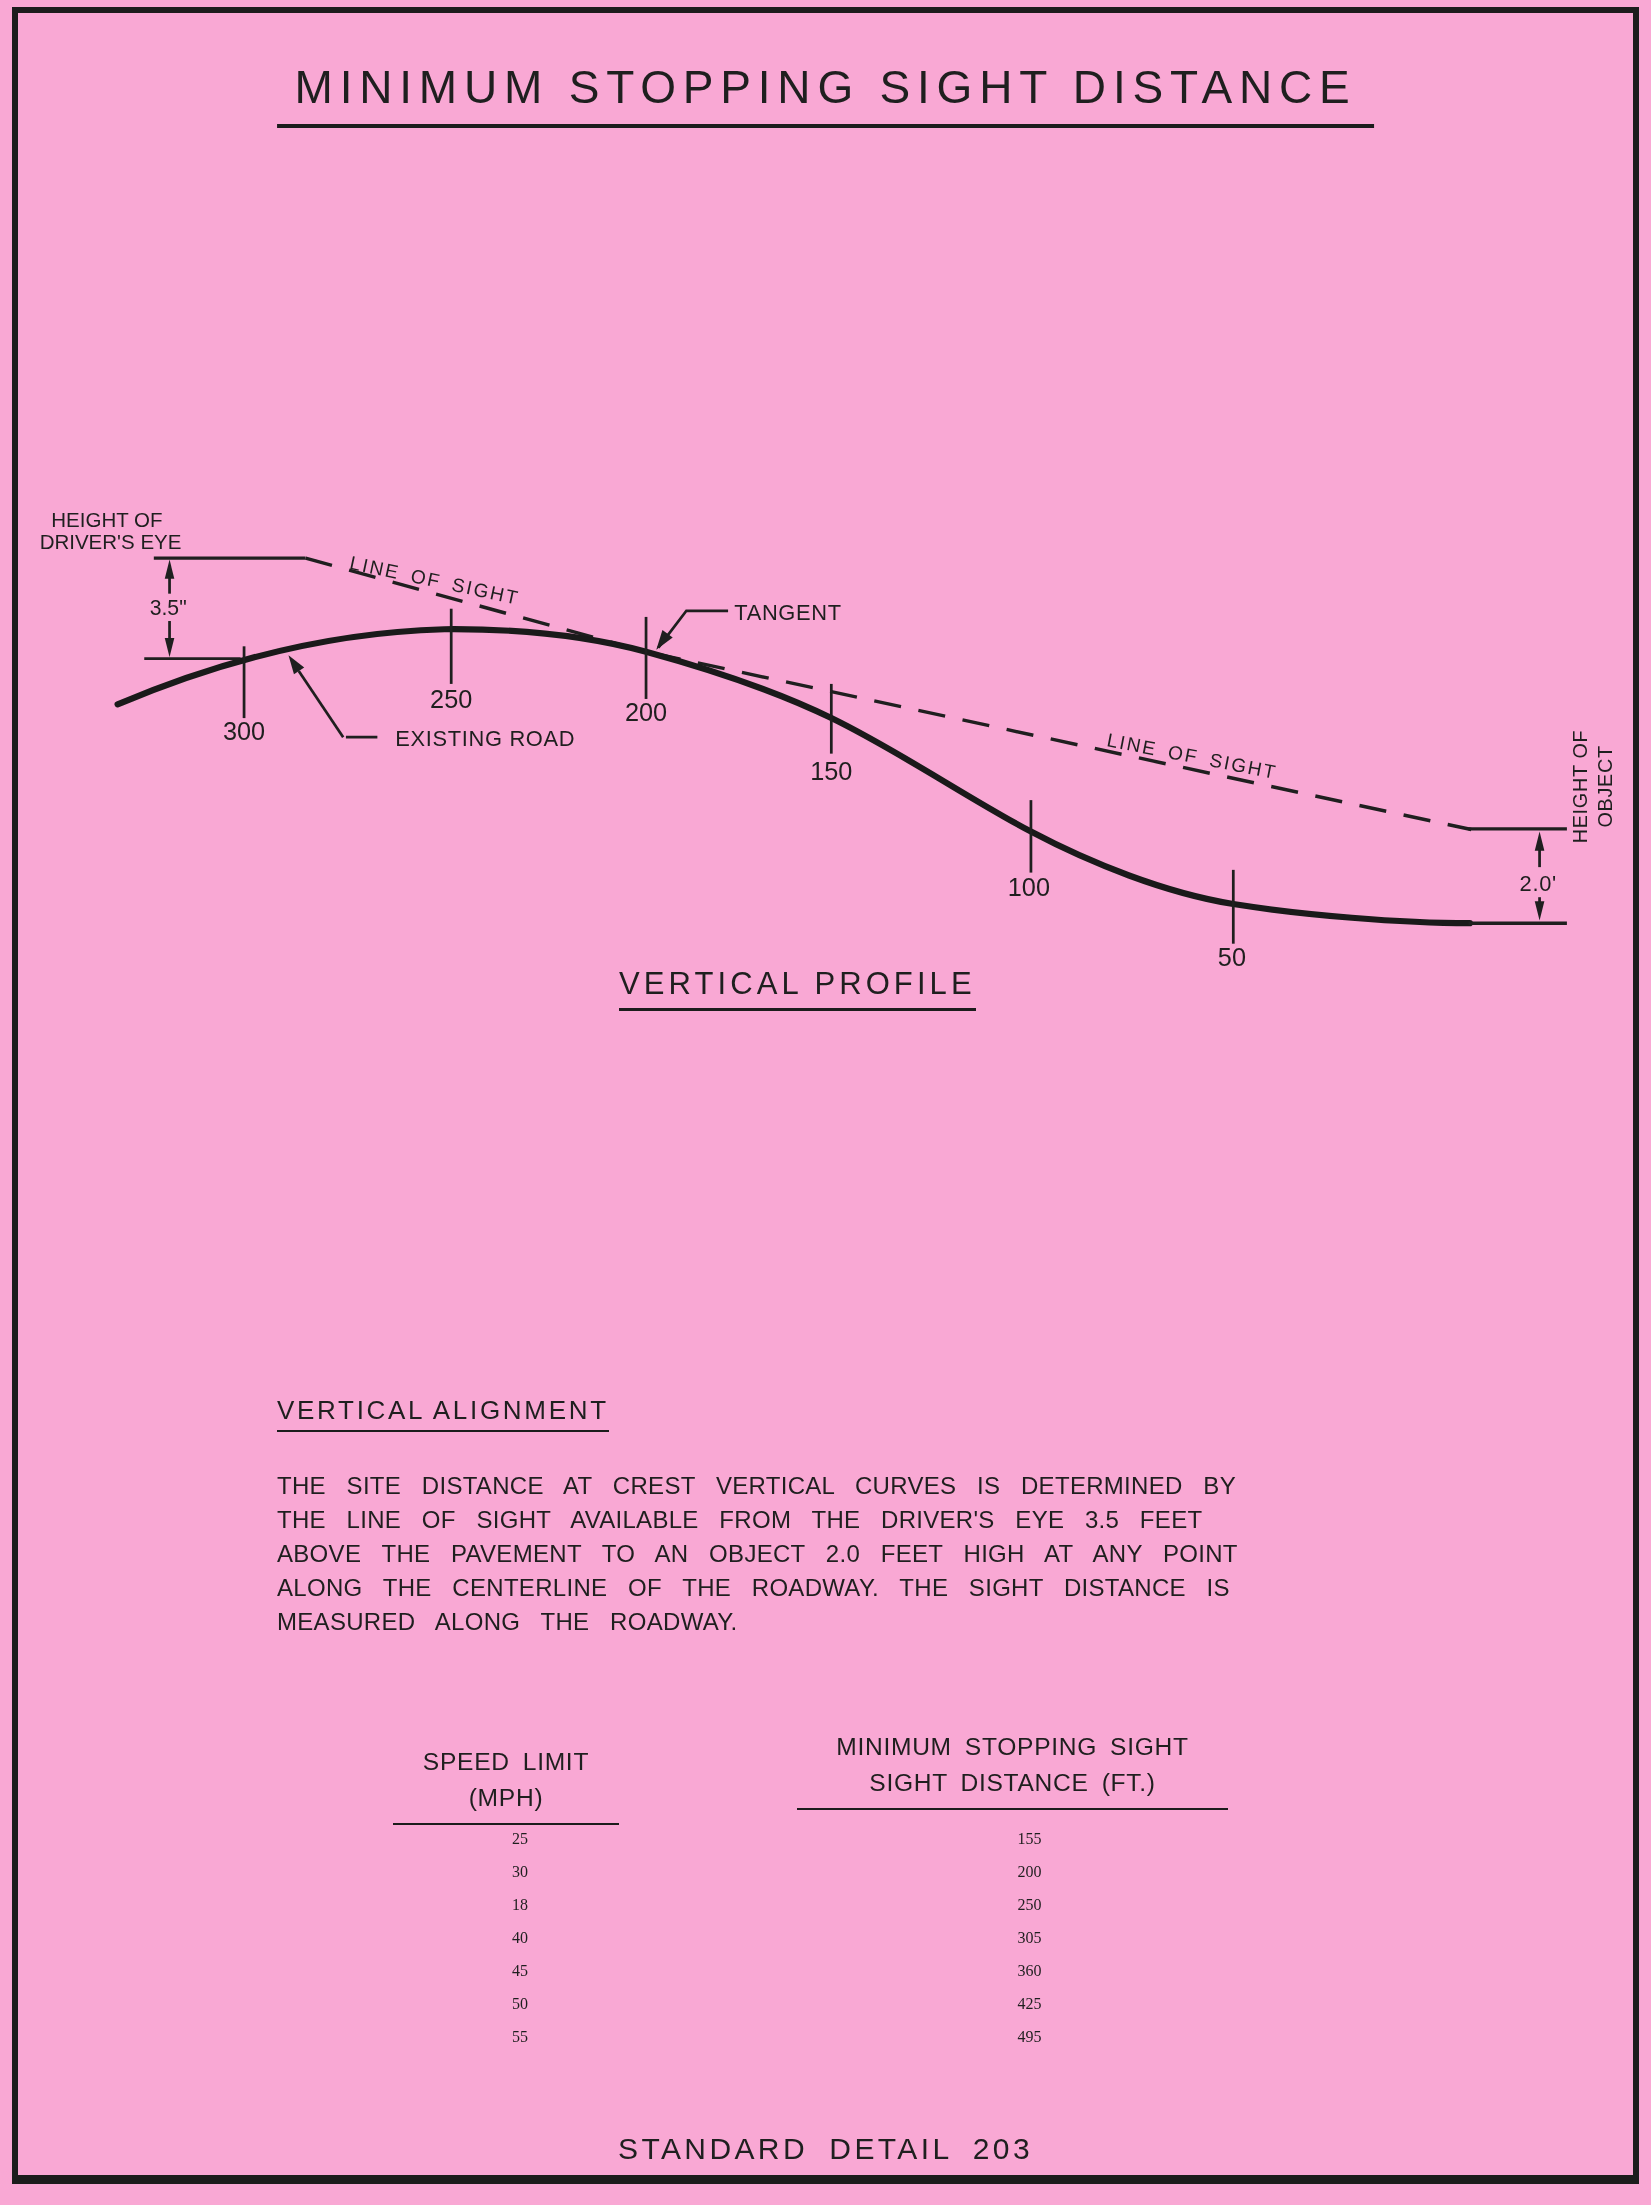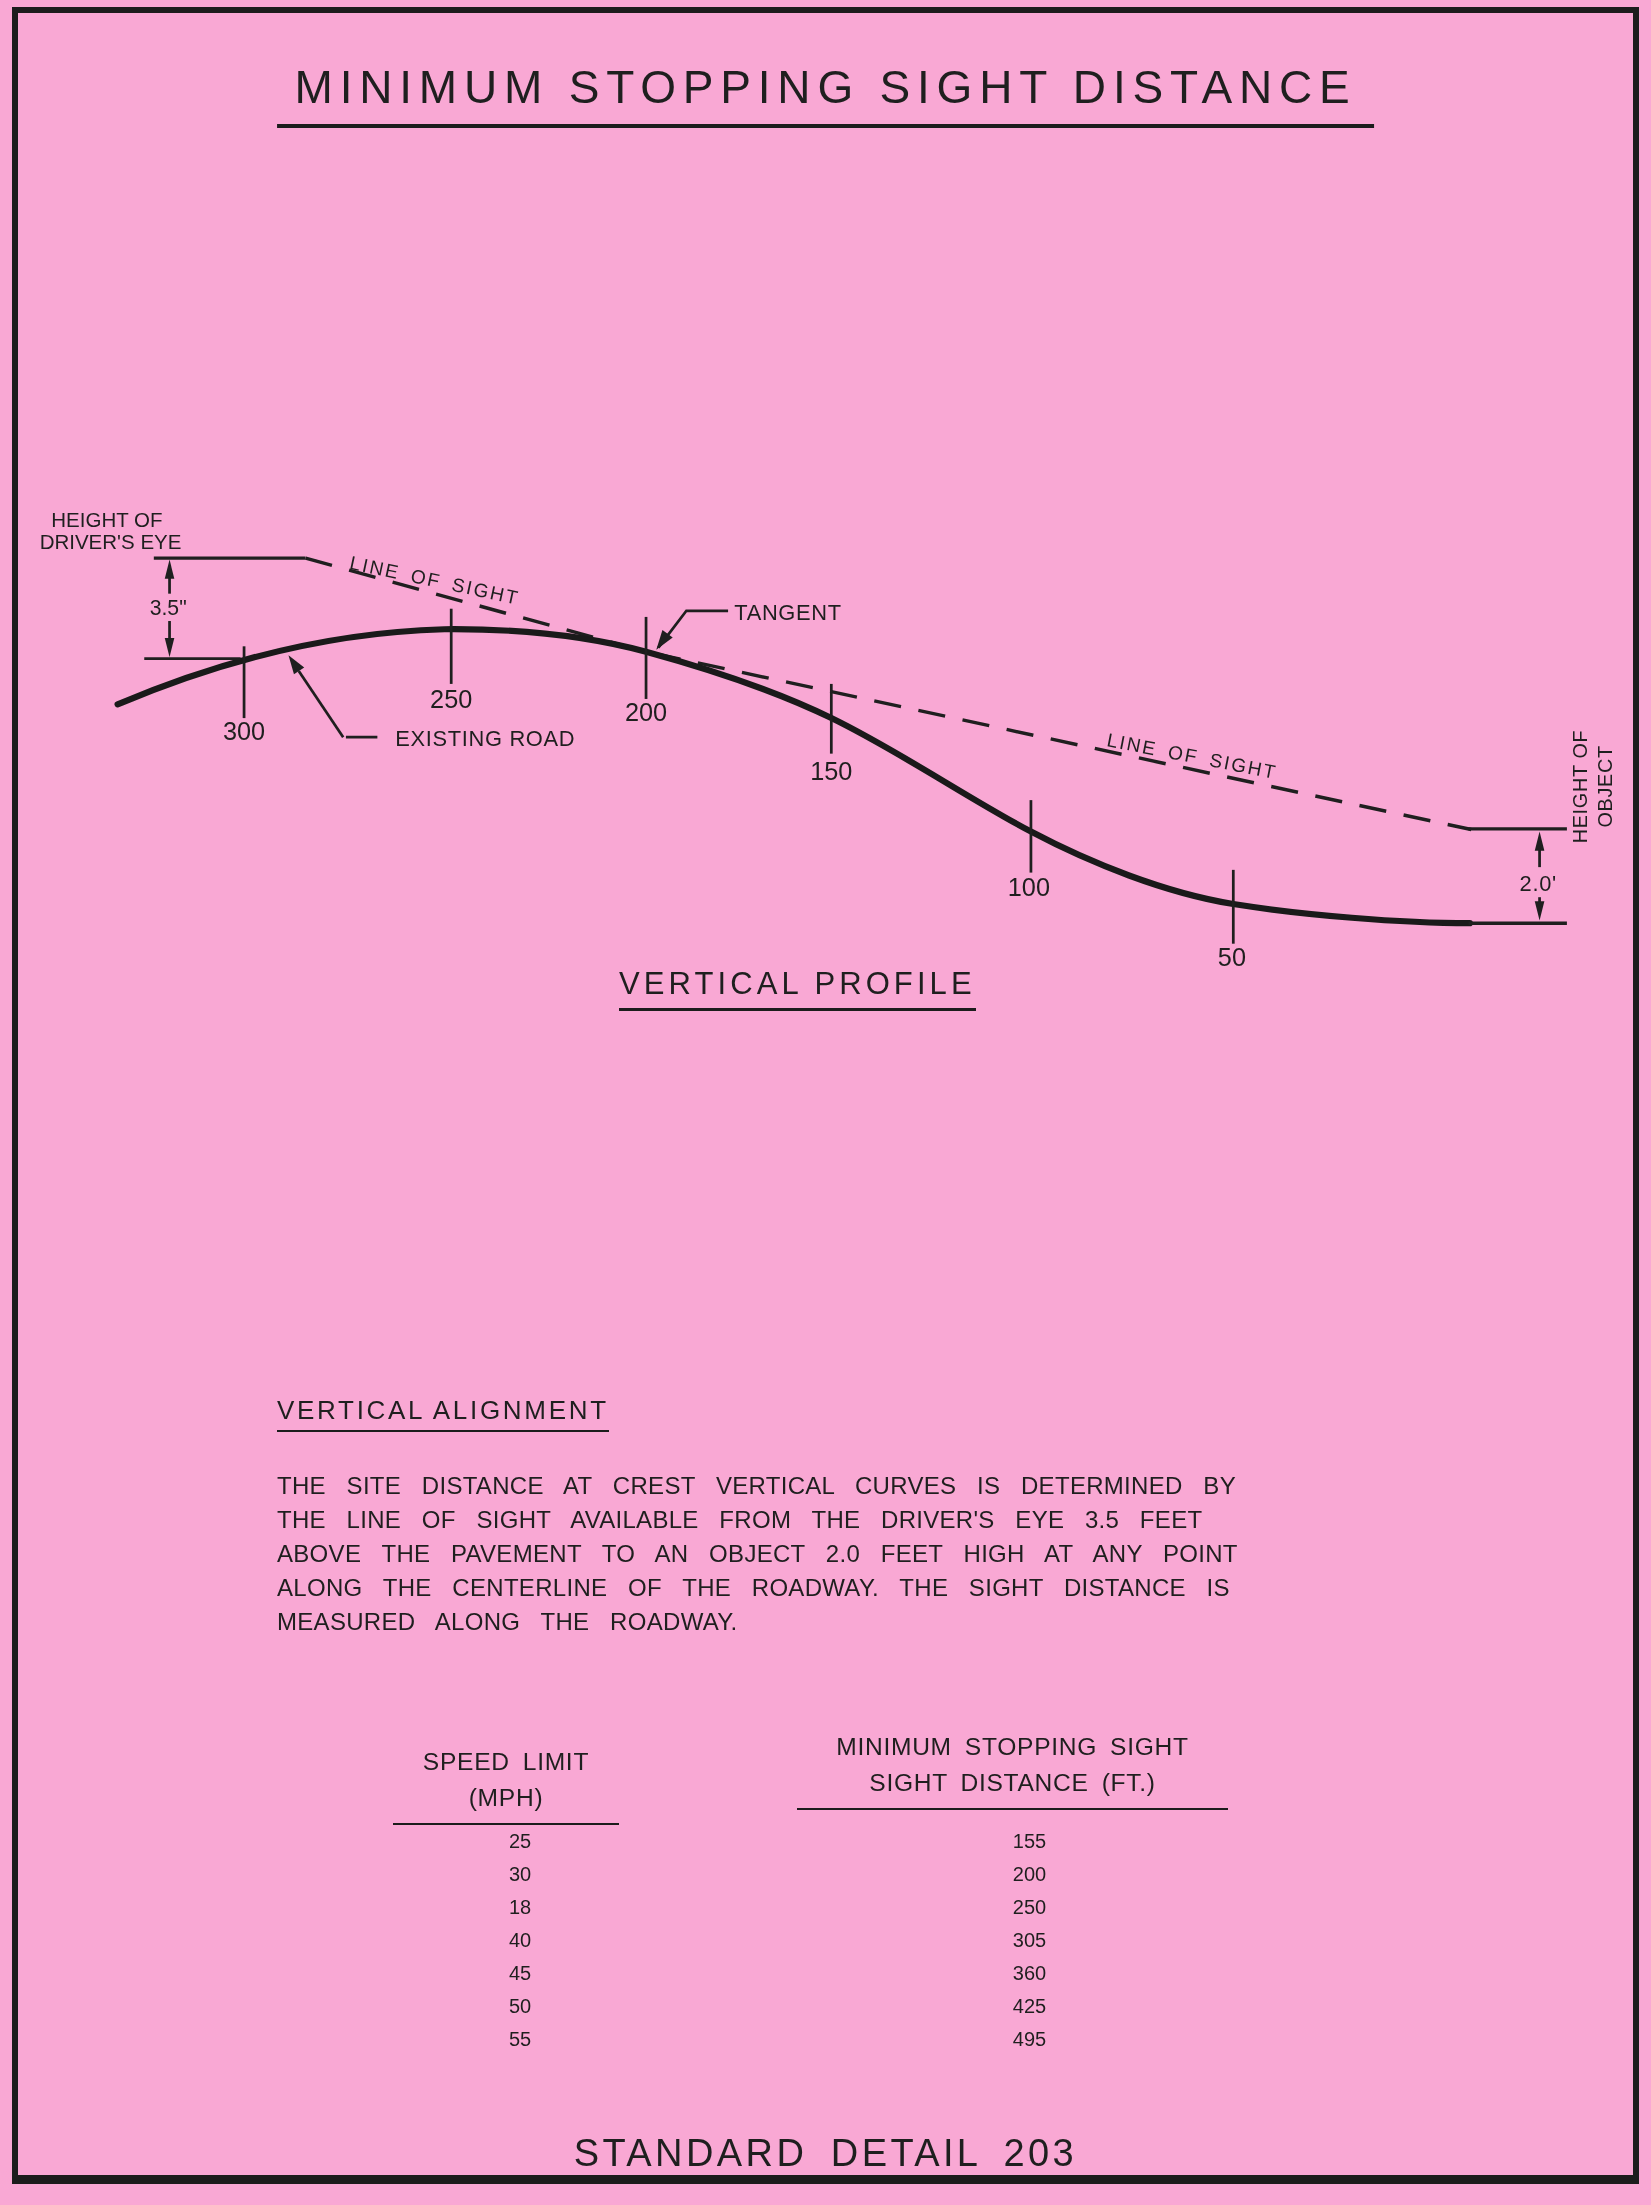--- a/index.html
+++ b/index.html
@@ -38,26 +38,26 @@
     font-size:24px;line-height:34px;letter-spacing:0.3px;word-spacing:13.7px;
   }
   .th{
     top:1729px;text-align:center;
     font-size:24.6px;line-height:36px;letter-spacing:0.7px;word-spacing:5.5px;
     padding-bottom:6.8px;border-bottom:2.7px solid #1c1c1c;
   }
   #th-speed{left:393px;width:226px;margin-top:15px;}
   #th-dist{left:797px;width:431px;}
   #table-rows{left:0;top:1830px;width:1651px;}
-  .trow{position:relative;height:33px;font-size:20px;}
+  .trow{position:relative;height:33px;font-size:16px;font-family:Liberation Serif, serif;}
   .trow .sp{position:absolute;left:407px;width:226px;text-align:center;}
   .trow .di{position:absolute;left:814px;width:431px;text-align:center;}
   #footer{
     left:50%;top:2132px;transform:translateX(-50%);
-    font-size:38px;letter-spacing:3.4px;word-spacing:9.6px;white-space:nowrap;
+    font-size:30px;letter-spacing:3.4px;word-spacing:9.6px;white-space:nowrap;
   }
   svg text{font-family:"Liberation Sans", sans-serif;fill:#1f1f1f;}
   .t30{font-size:30px;}
   .t31{font-size:31px;}
   .t32{font-size:32px;letter-spacing:1px;}
   .t37{font-size:37px;}
   .los{font-size:28px;letter-spacing:3px;word-spacing:6px;}
   .vrt{font-size:29px;letter-spacing:1px;}
 </style>
 </head>

